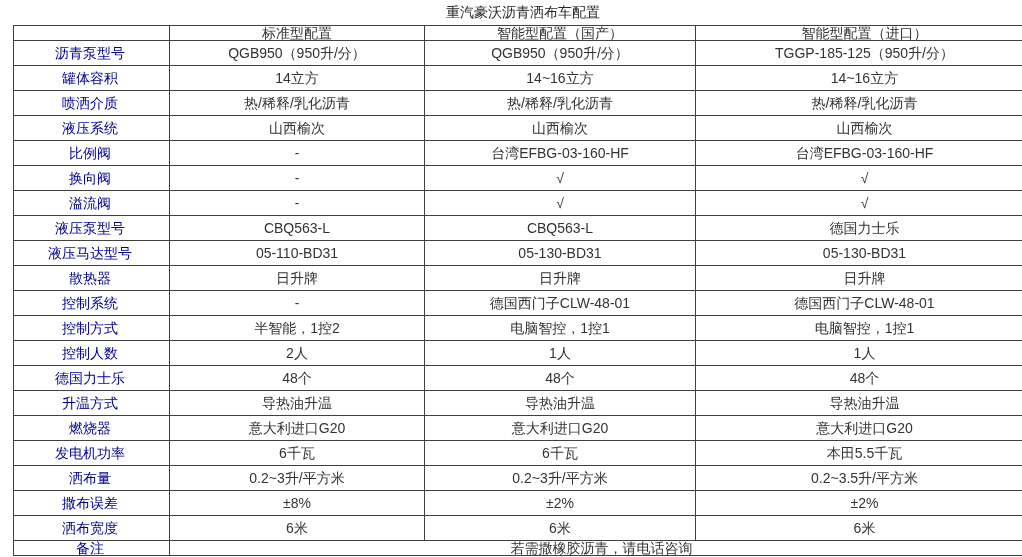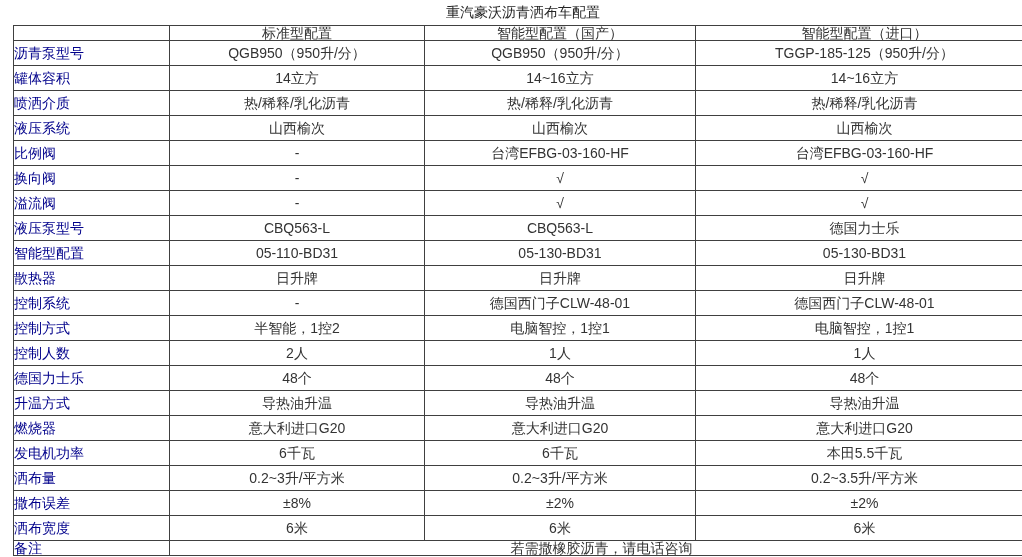--- a/index.html
+++ b/index.html
@@ -44,21 +44,21 @@
     font-size:14px;
     font-weight:normal;
     padding:0;
     text-align:center;
     color:var(--data-text);
     white-space:nowrap;
     overflow:hidden;
     line-height:1;
   }
   table.spec td.label{
-    text-align:left;
+    text-align:center;
     padding-right:3px;
     color:var(--label-text);
   }
   table.spec th{
     color:var(--data-text);
   }
 </style>
 </head>
 <body>
 
@@ -123,21 +123,21 @@
           <td>√</td>
           <td>√</td>
         </tr>
         <tr>
           <td class="label">液压泵型号</td>
           <td>CBQ563-L</td>
           <td>CBQ563-L</td>
           <td>德国力士乐</td>
         </tr>
         <tr>
-          <td class="label">智能型配置</td>
+          <td class="label">液压马达型号</td>
           <td>05-110-BD31</td>
           <td>05-130-BD31</td>
           <td>05-130-BD31</td>
         </tr>
         <tr>
           <td class="label">散热器</td>
           <td>日升牌</td>
           <td>日升牌</td>
           <td>日升牌</td>
         </tr>

